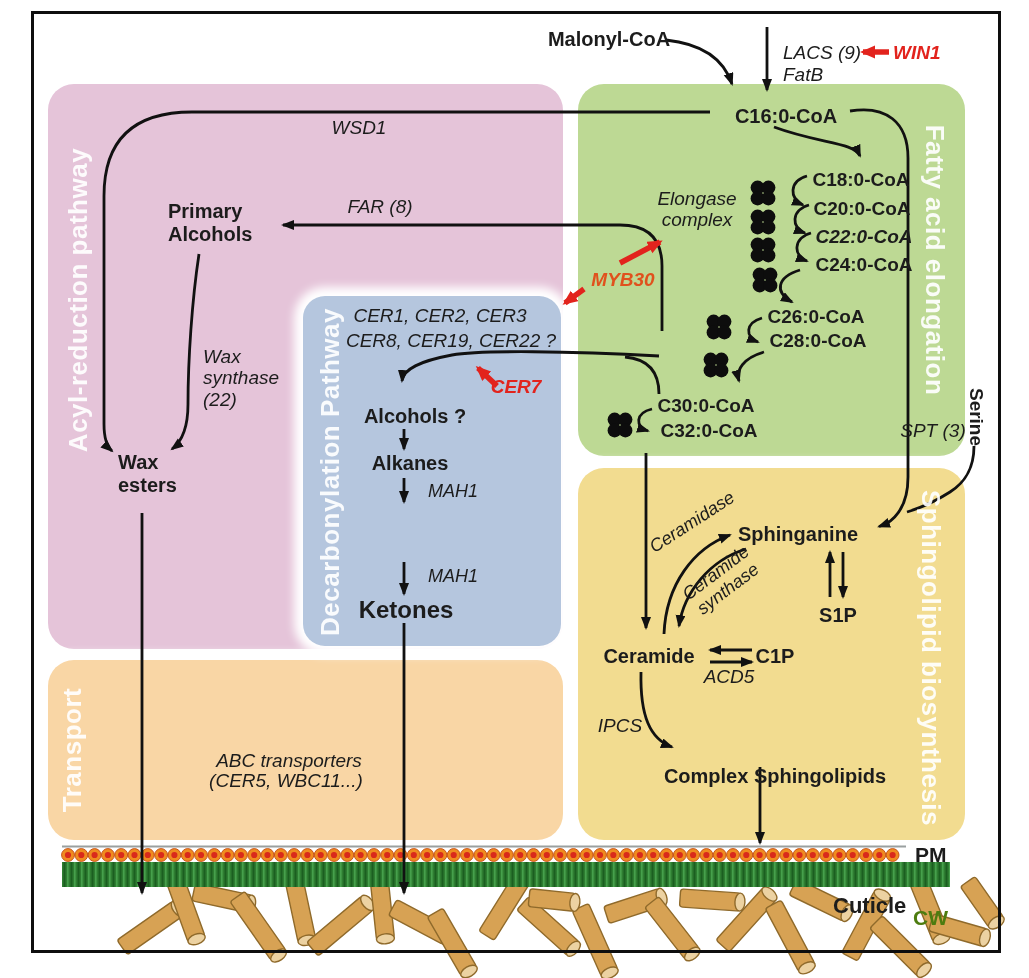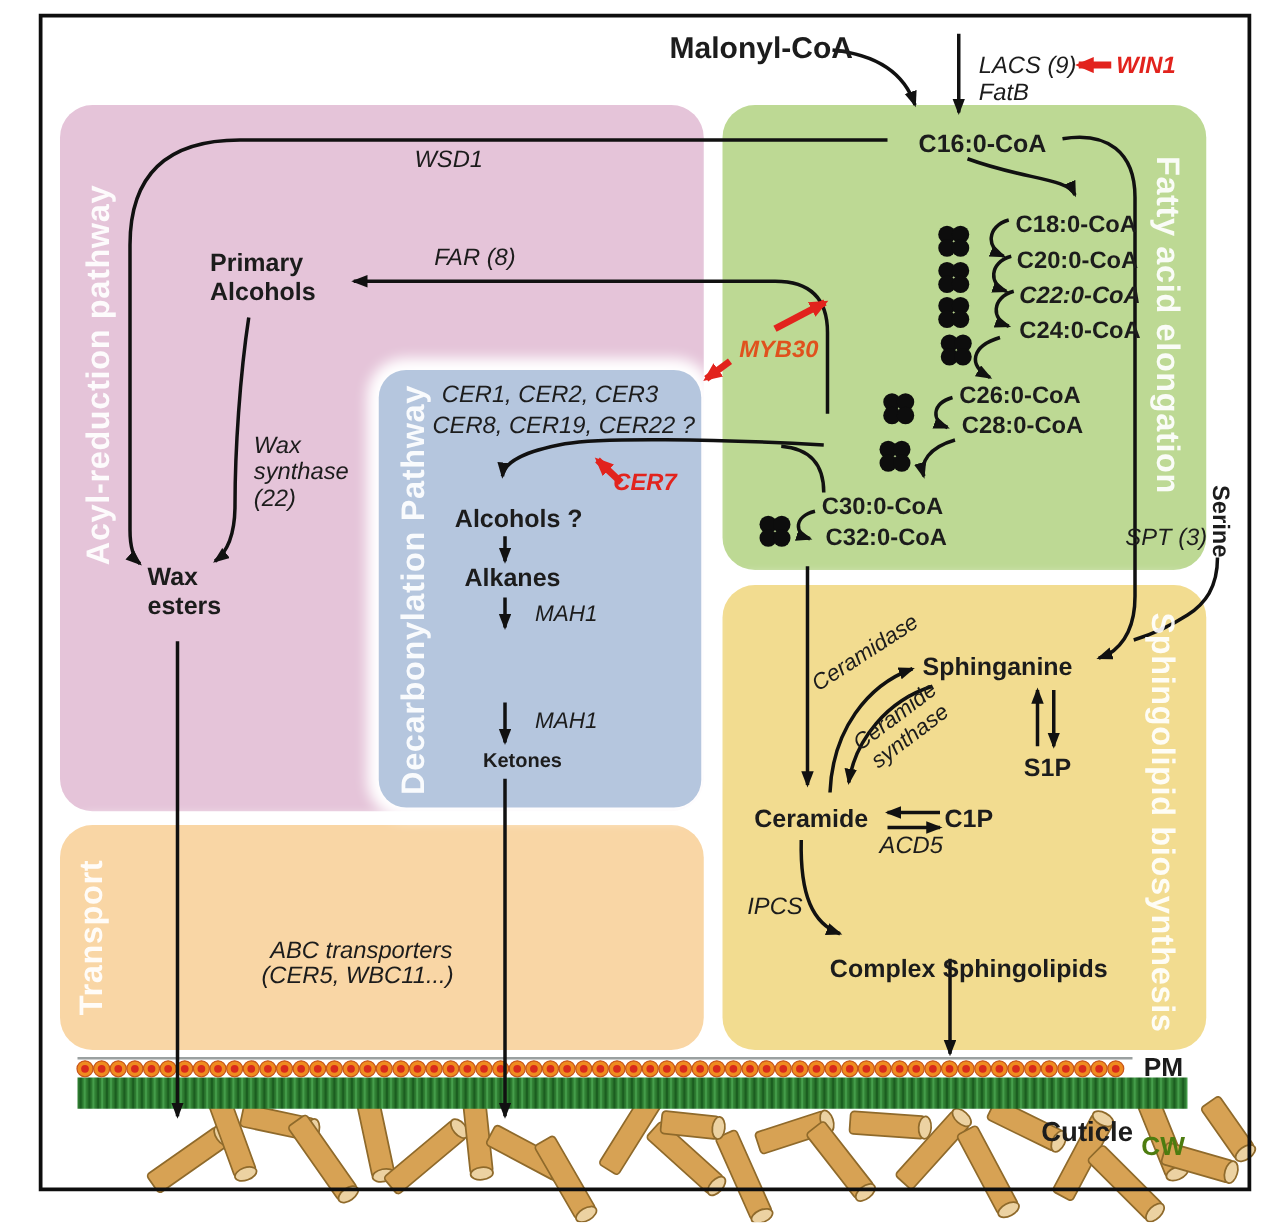--- a/index.html
+++ b/index.html
@@ -360,26 +360,27 @@
         </g>
         <g transform="translate(620,425)">
           <circle cx="-5.4" cy="-5.4" r="7" fill="#0d0d0d"></circle>
           <circle cx="5.4" cy="-5.4" r="7" fill="#0d0d0d"></circle>
           <circle cx="-5.4" cy="5.4" r="7" fill="#0d0d0d"></circle>
           <circle cx="5.4" cy="5.4" r="7" fill="#0d0d0d"></circle>
         </g>
       </g>
   </svg>
 
-  <div class="lbl b c" style="left:609px;top:39px;font-size:24px;">Malonyl-CoA</div>
+  <div class="lbl b c" style="left:609px;top:39px;font-size:20px;">Malonyl-CoA</div>
   <div class="lbl i" style="left:783px;top:42px;">LACS (9)</div>
   <div class="lbl i" style="left:783px;top:64px;">FatB</div>
   <div class="lbl b i red" style="left:893px;top:42px;">WIN1</div>
 
   <div class="lbl b c" style="left:786px;top:116px;font-size:20px;text-align:center;">C16:0-CoA</div>
+  <div class="lbl i c w" style="left:697px;top:209px;width:100px;">Elongase complex</div>
   <div class="lbl b c" style="left:861px;top:180px;">C18:0-CoA</div>
   <div class="lbl b c" style="left:862px;top:209px;">C20:0-CoA</div>
   <div class="lbl b c" style="left:864px;top:237px;font-style:italic;">C22:0-CoA</div>
   <div class="lbl b c" style="left:864px;top:265px;">C24:0-CoA</div>
   <div class="lbl b c" style="left:816px;top:317px;">C26:0-CoA</div>
   <div class="lbl b c" style="left:818px;top:341px;">C28:0-CoA</div>
   <div class="lbl b c" style="left:706px;top:406px;">C30:0-CoA</div>
   <div class="lbl b c" style="left:709px;top:431px;">C32:0-CoA</div>
   <div class="lbl b i orange c" style="left:623px;top:280px;">MYB30</div>
 
@@ -389,21 +390,21 @@
   <div class="lbl i w" style="left:203px;top:346px;width:80px;">Wax synthase (22)</div>
   <div class="lbl b w" style="left:118px;top:451px;width:62px;font-size:20px;">Wax esters</div>
 
   <div class="lbl i c" style="left:440px;top:316px;">CER1, CER2, CER3</div>
   <div class="lbl i c" style="left:451px;top:341px;">CER8, CER19, CER22 ?</div>
   <div class="lbl b i red c" style="left:516px;top:387px;">CER7</div>
   <div class="lbl b c" style="left:415px;top:416px;font-size:20px;">Alcohols ?</div>
   <div class="lbl b c" style="left:410px;top:463px;font-size:20px;">Alkanes</div>
   <div class="lbl i" style="left:428px;top:481px;font-size:18px;">MAH1</div>
   <div class="lbl i" style="left:428px;top:566px;font-size:18px;">MAH1</div>
-  <div class="lbl b c" style="left:406px;top:610px;font-size:16px;margin-left:12px;">Ketones</div>
+  <div class="lbl b c" style="left:406px;top:610px;font-size:24px;">Ketones</div>
 
   <div class="lbl b c" style="left:976px;top:417px;transform:translate(-50%,-50%) rotate(90deg);">Serine</div>
   <div class="lbl i c" style="left:933px;top:431px;">SPT (3)</div>
   <div class="lbl b c" style="left:798px;top:534px;font-size:20px;">Sphinganine</div>
   <div class="lbl i c" style="left:692px;top:522px;font-size:18px;transform:translate(-50%,-50%) rotate(-33deg);">Ceramidase</div>
   <div class="lbl i c w" style="left:722px;top:581px;width:92px;font-size:18px;transform:translate(-50%,-50%) rotate(-37deg);">Ceramide synthase</div>
   <div class="lbl b c" style="left:838px;top:615px;font-size:20px;">S1P</div>
   <div class="lbl b c" style="left:649px;top:656px;font-size:20px;">Ceramide</div>
   <div class="lbl b c" style="left:775px;top:656px;font-size:20px;">C1P</div>
   <div class="lbl i c" style="left:729px;top:677px;">ACD5</div>

